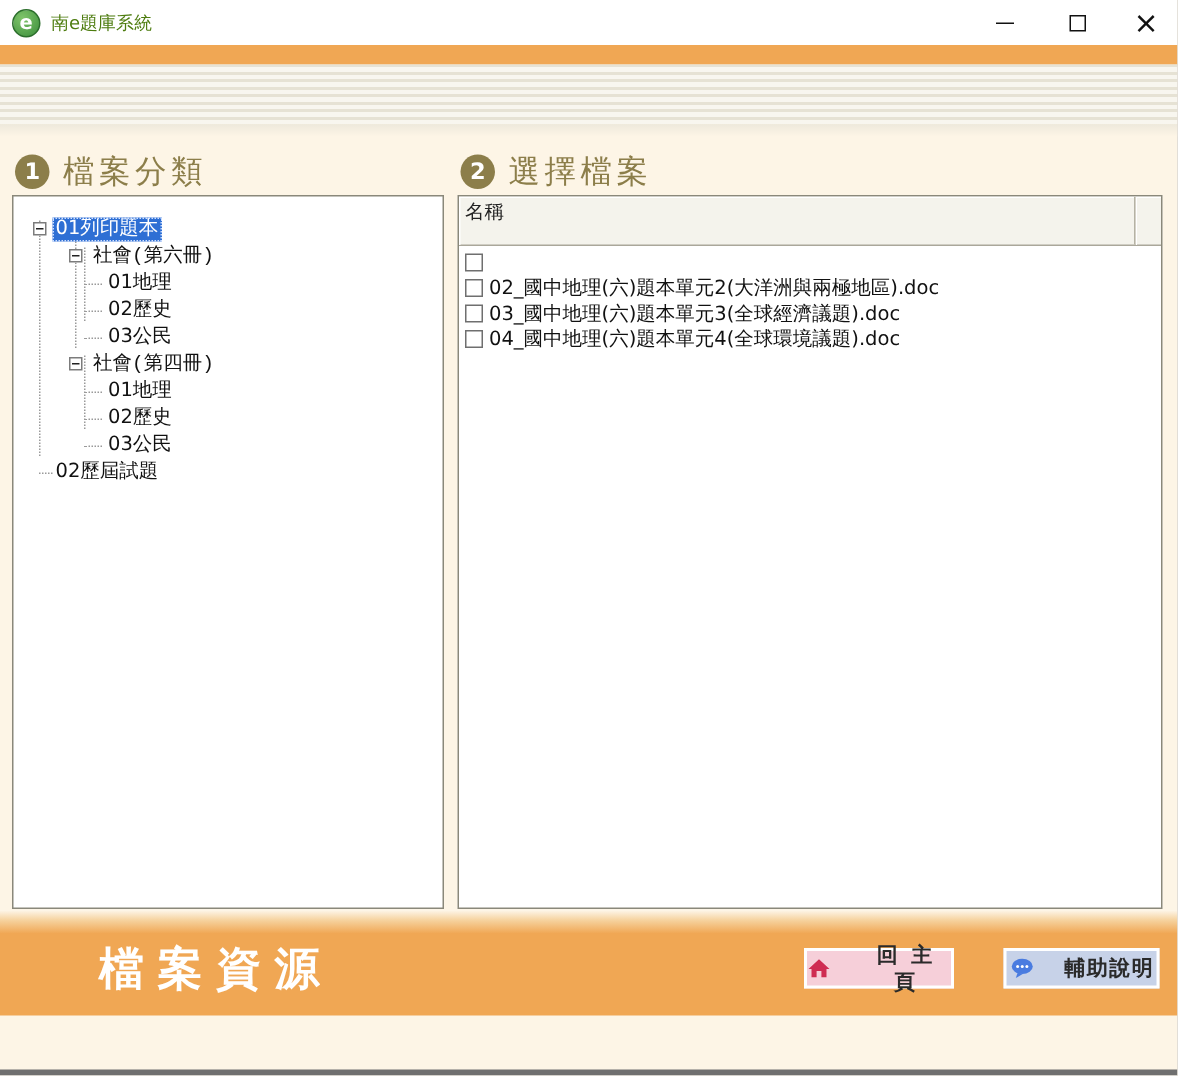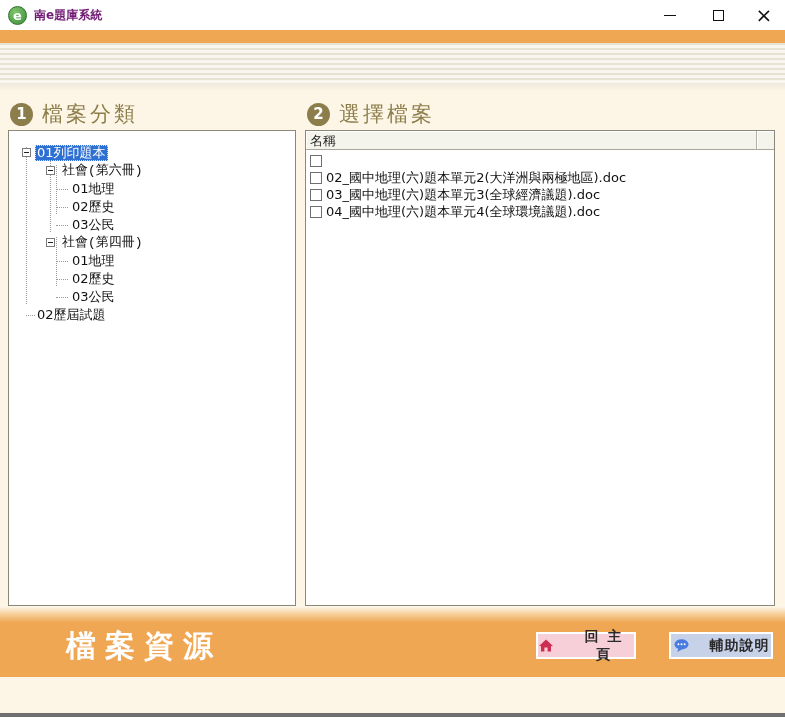--- a/index.html
+++ b/index.html
@@ -9,21 +9,21 @@
   }
   *{box-sizing:border-box;margin:0;padding:0;}
   html,body{background:#ccc;}
   body{font-family:"DejaVu Sans","Liberation Sans",sans-serif;}
   .window{position:relative;width:785px;height:717px;background:var(--cream);overflow:hidden;}
 
   
   .titlebar{position:absolute;left:0;top:0;width:785px;height:30px;background:#fff;display:flex;align-items:center;}
   .applogo{width:19px;height:19px;border-radius:50%;background:radial-gradient(circle at 35% 30%,#7fc46a,#3c8f3c);margin-left:8px;
     color:#fff;font-size:13px;font-weight:bold;display:flex;align-items:center;justify-content:center;border:1px solid #2c6e2c;}
-  .wtitle{font-size:12px;color:#701a75;margin-left:7px;font-weight:bold;}
+  .wtitle{font-size:12px;color:#4d7c0f;margin-left:7px;}
   .ctrl{position:absolute;top:0;height:30px;display:flex;align-items:center;justify-content:center;cursor:default;}
   .ctrl-min{right:100px;width:30px;}
   .ctrl-min .bar{width:12px;height:1px;background:#111;display:block;}
   .ctrl-max{right:52px;width:30px;}
   .ctrl-max .box{width:11px;height:11px;border:1px solid #111;display:block;}
   .ctrl-close{right:6px;width:30px;font-size:20px;color:#111;line-height:30px;}
 
   
   .orange-band{position:absolute;left:0;top:30px;width:785px;height:13px;background:var(--accent);}
   .stripes{position:absolute;left:0;top:43px;width:785px;height:40px;
@@ -50,21 +50,21 @@
     display:flex;align-items:center;justify-content:center;}
   .ebox.b0{left:13px;} .ebox.b1{left:37px;}
   .ebox .minus{width:5px;height:1px;background:#222;display:block;}
   .stub{position:absolute;top:9px;height:0;border-top:1px dotted #9a9a9a;}
   .stub.s2{left:47px;width:12px;} .stub.s0{left:17px;width:9px;}
   .tree-rows{position:relative;padding-top:13px;}
 
   
   .list-panel{position:absolute;left:305px;top:130px;width:470px;height:476px;background:#fff;
     border:1px solid #8a887a;overflow:hidden;display:flex;flex-direction:column;}
-  .list-header{height:19px;display:flex;flex:none;background:#f4f3ec;border-bottom:1px solid #aaa79a;}
+  .list-header{height:33px;display:flex;flex:none;background:#f4f3ec;border-bottom:1px solid #aaa79a;}
   .col-name{flex:1;font-size:13px;color:#222;padding:1px 0 0 4px;border-right:1px solid #b5b2a4;
     box-shadow:inset 1px 1px 0 #fff;}
   .col-filler{width:17px;box-shadow:inset 1px 1px 0 #fff;}
   .file-rows{padding-top:2px;}
   .frow{height:17px;display:flex;align-items:center;gap:4px;padding-left:4px;font-size:13px;color:#111;white-space:nowrap;cursor:default;}
   .fcheck{width:12px;height:12px;border:1px solid #6f6f6f;background:#fff;flex:none;}
 
   
   .actions{position:absolute;top:616px;right:10px;display:flex;gap:9px;}
   .btn{display:flex;align-items:center;justify-content:center;gap:7px;height:29px;border-radius:9px;cursor:pointer;

